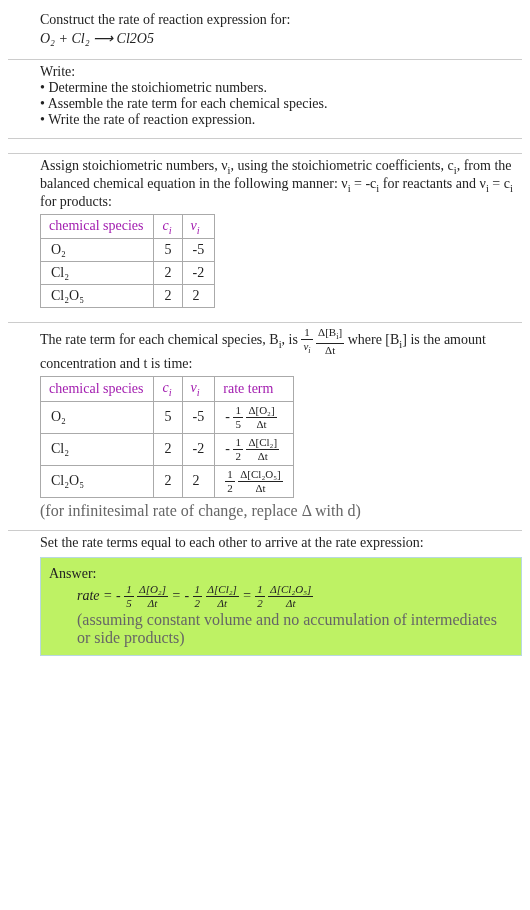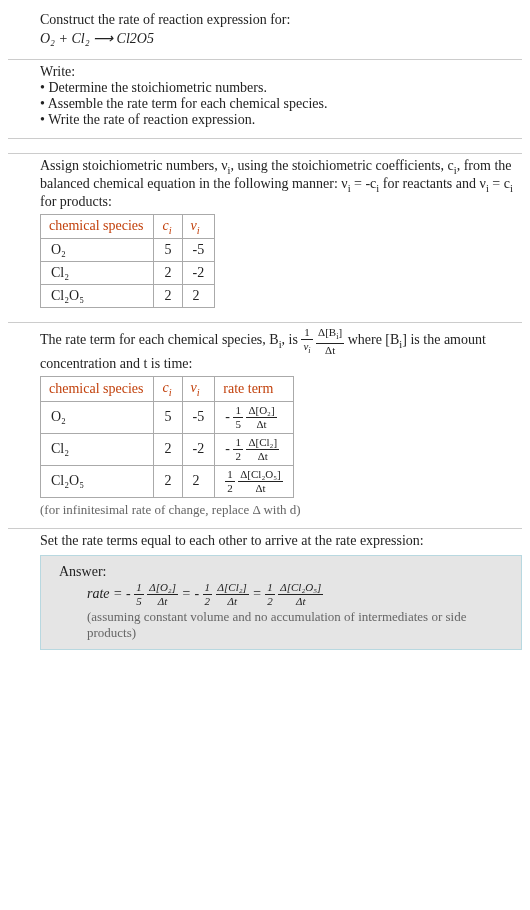--- a/index.html
+++ b/index.html
@@ -29,47 +29,47 @@
   border-collapse: collapse;
   margin: 4px 0;
 }
 table.grid th, table.grid td {
   border: 1px solid #aaa;
   padding: 3px 10px;
   text-align: left;
   font-weight: normal;
 }
 table.grid th {
-  color: #c2410c;
+  color: #a21caf;
   padding-left: 8px;
 }
 .frac {
   display: inline-block;
   vertical-align: middle;
   text-align: center;
   font-size: 11px;
   line-height: 1;
 }
 .frac .num {
   display: block;
   padding: 0 2px 1px 2px;
   border-bottom: 1px solid #222;
 }
 .frac .den {
   display: block;
   padding: 1px 2px 0 2px;
 }
 .note {
-  font-size: 13px;
+  font-size: 16px;
   color: #666;
 }
 .answer {
-  background: #e5e5e5;
+  background: #bef264;
   border: 1px solid #b8d8e0;
-  padding: 8px 18px;
+  padding: 8px 8px;
   margin-top: 6px;
 }
 .indent {
   padding-left: 28px;
 }
 .eqline {
   margin: 2px 0;
   font-style: italic;
 }
 </style>

